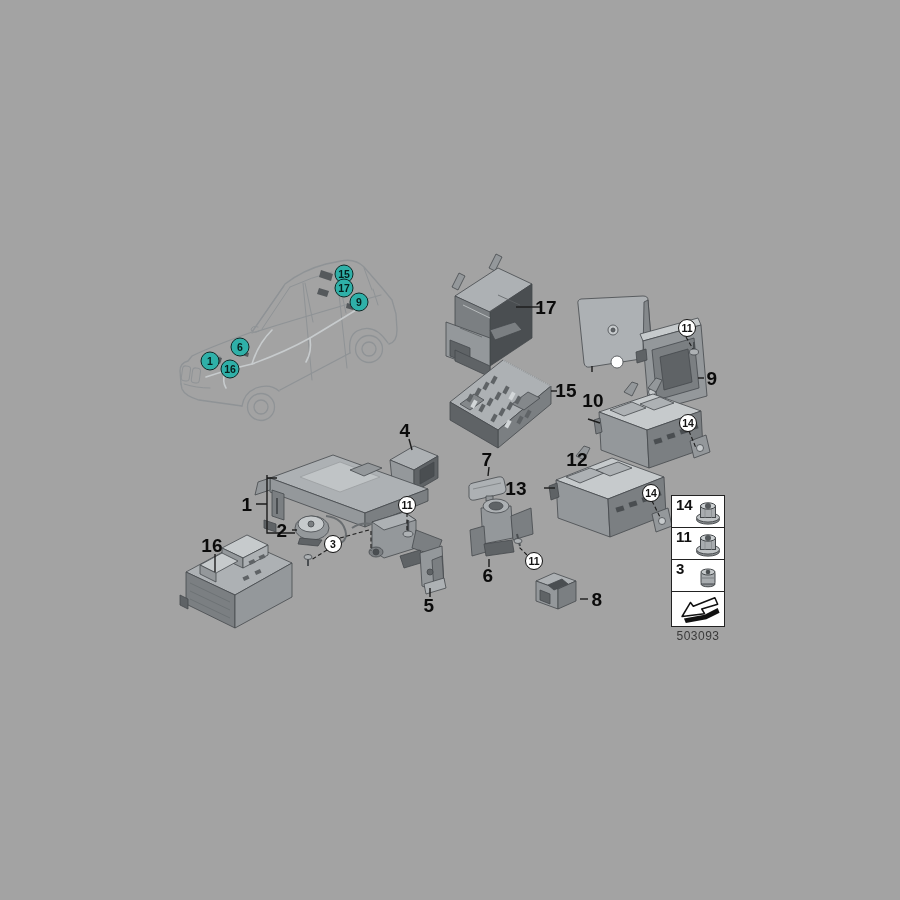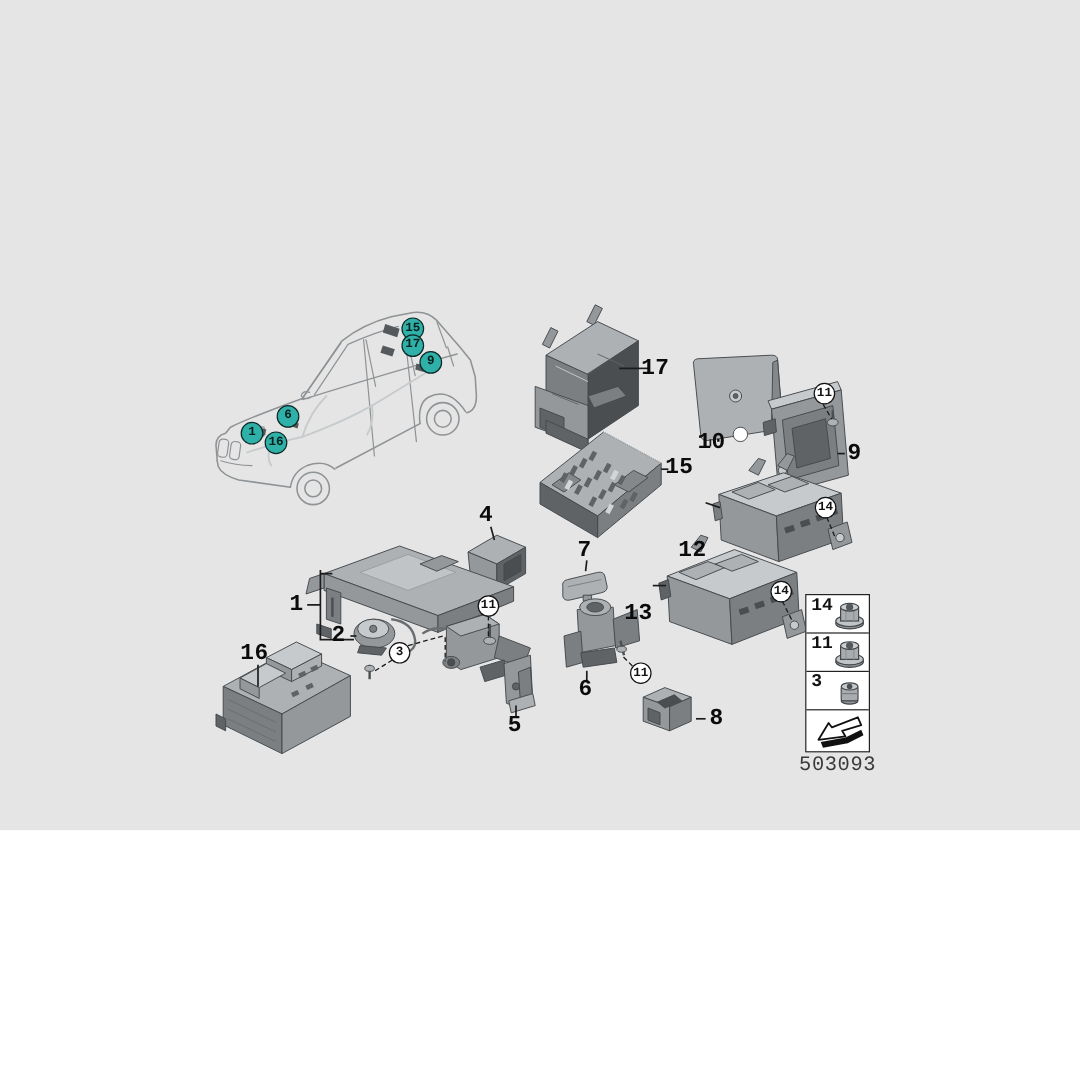--- a/index.html
+++ b/index.html
@@ -1,37 +1,37 @@
 <!DOCTYPE html>
 <html style="--accent: #2fb0a8;"><head>
 <meta charset="utf-8">
 <style>
   html,body{margin:0;padding:0;background:#fff}
-  .stage{position:relative;width:900px;height:692px;background:#e5e5e5;overflow:hidden;
-         font-family:Liberation Mono, monospace;color:#111}
+  .stage{position:relative;width:900px;height:900px;background:#a3a3a3;overflow:hidden;
+         font-family:Liberation Sans, sans-serif;color:#111}
   svg.illustration{position:absolute;left:0;top:0}
   .layer{position:absolute;left:0;top:0;width:100%;height:100%;pointer-events:none}
   .layer > *{pointer-events:auto}
   .part-label{position:absolute;transform:translate(-50%,-50%);font-size:19px;font-weight:bold;
               color:#0b0b0b;letter-spacing:.3px;line-height:1}
   .fastener-callout{position:absolute;width:18px;height:18px;box-sizing:border-box;border:1.6px solid #111;
               border-radius:50%;background:#fff;display:flex;align-items:center;justify-content:center;
               font-size:10.5px;font-weight:bold;color:#111;transform:translate(-50%,-50%);line-height:1}
   .car-callout{position:absolute;width:19px;height:19px;box-sizing:border-box;border:1.4px solid #0d2a27;
               border-radius:50%;background:var(--accent,#2fb0a8);display:flex;align-items:center;justify-content:center;
               font-size:10.5px;font-weight:bold;color:#06201d;transform:translate(-50%,-50%);line-height:1}
   .legend{position:absolute;left:671px;top:495px;width:54px;box-sizing:border-box;
           border:1.3px solid #222;background:#fff}
   .legend-row{position:relative;height:32px;border-bottom:1.3px solid #222;box-sizing:border-box}
   .legend-row:last-child{border-bottom:none;height:34px}
   .legend-num{position:absolute;left:4px;top:1px;font-size:15px;font-weight:bold;line-height:1.1}
   .legend-icon{position:absolute;right:1px;top:55%;transform:translateY(-50%)}
   .legend-icon.center{left:50%;right:auto;top:50%;transform:translate(-50%,-50%)}
   .diagram-code{position:absolute;left:650px;top:629px;width:96px;text-align:center;
-                font-size:17px;color:#3a3a3a;letter-spacing:.5px}
+                font-size:12px;color:#3a3a3a;letter-spacing:.5px}
 </style>
 </head>
 <body>
 
 <div class="stage">
 
   <svg class="illustration" width="900" height="900" viewBox="0 0 900 900">
 
     <g fill="none" stroke="#8f9396" stroke-width="1.3" stroke-linejoin="round" stroke-linecap="round">
       <path d="M181,384 L180,371 Q180,363 188,361 L192,356 C208,348 230,340 252,332 L285,284 Q303,270 326,264 L341,261 Q355,258 364,267 L383,289 L392,300 L396,314 L397,330 Q397,342 389,344"></path>
@@ -302,24 +302,24 @@
       <div class="car-callout" style="left: 344px; top: 274px;">15</div>
       <div class="car-callout" style="left: 344px; top: 288px;">17</div>
       <div class="car-callout" style="left: 359px; top: 302px;">9</div>
       <div class="car-callout" style="left: 240px; top: 347px;">6</div>
       <div class="car-callout" style="left: 210px; top: 361px;">1</div>
       <div class="car-callout" style="left: 230px; top: 369px;">16</div>
     </div>
   <div class="layer" id="part-label-layer">
       <div class="part-label" style="left: 546px; top: 307px;">17</div>
       <div class="part-label" style="left: 566px; top: 390px;">15</div>
-      <div class="part-label" style="left: 593px; top: 369px; text-align: center;">10</div>
+      <div class="part-label" style="left: 593px; top: 400px; text-align: center;">10</div>
       <div class="part-label" style="left: 712px; top: 378px;">9</div>
       <div class="part-label" style="left: 577px; top: 419px; margin-top: 40px;">12</div>
-      <div class="part-label" style="left: 532px; top: 488px; margin-top: 23px;">13</div>
+      <div class="part-label" style="left: 516px; top: 488px;">13</div>
       <div class="part-label" style="left: 405px; top: 430px;">4</div>
       <div class="part-label" style="left: 487px; top: 459px;">7</div>
       <div class="part-label" style="left: 247px; top: 504px;">1</div>
       <div class="part-label" style="left: 282px; top: 530px;">2</div>
       <div class="part-label" style="left: 429px; top: 605px;">5</div>
       <div class="part-label" style="left: 488px; top: 575px;">6</div>
       <div class="part-label" style="left: 597px; top: 599px;">8</div>
       <div class="part-label" style="left: 212px; top: 545px;">16</div>
     </div>
   <div class="layer" id="fastener-callout-layer">

